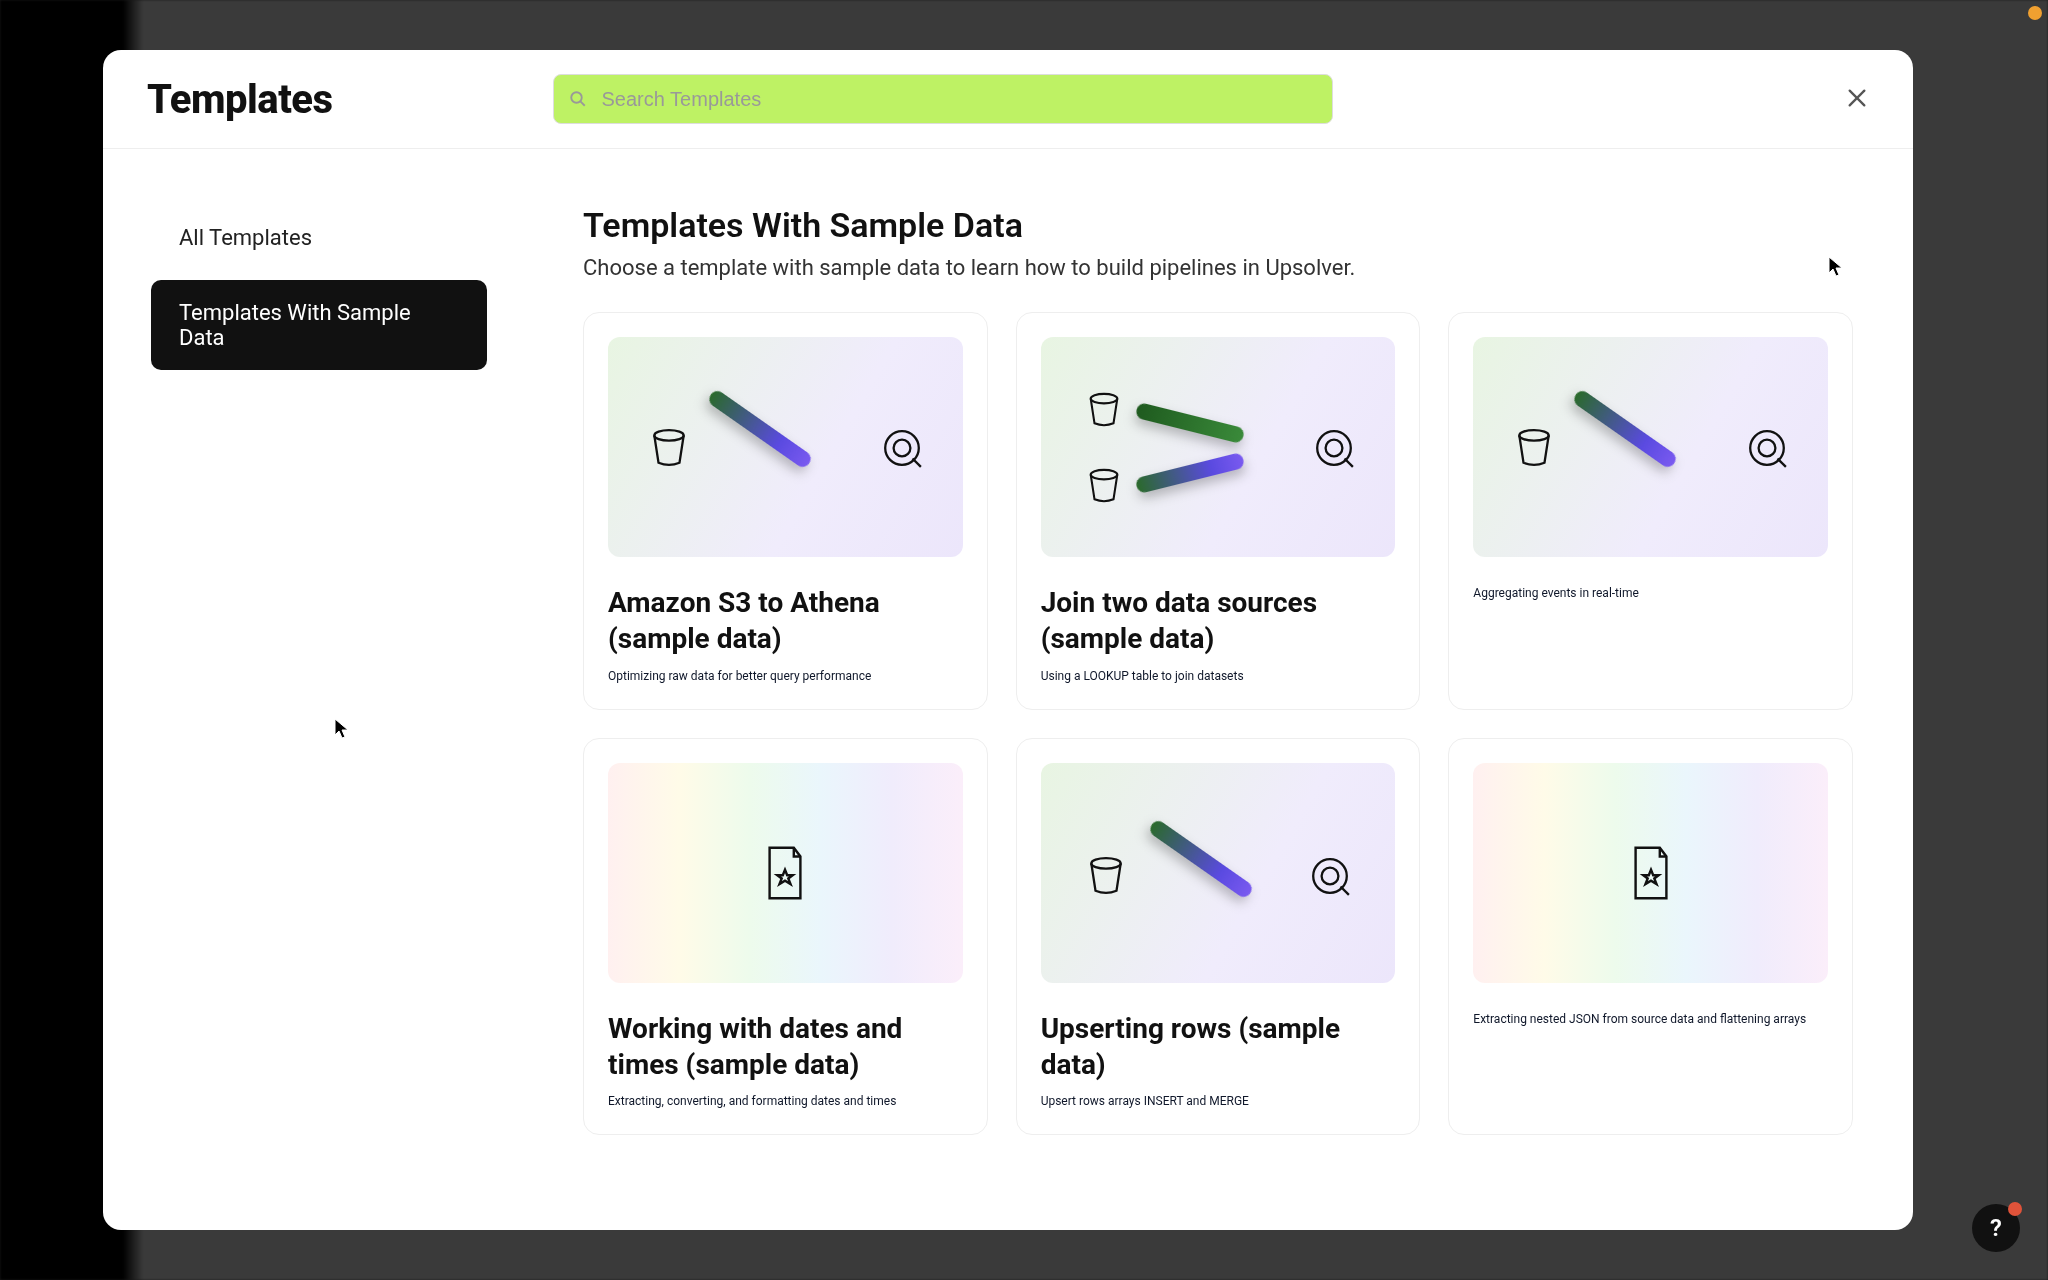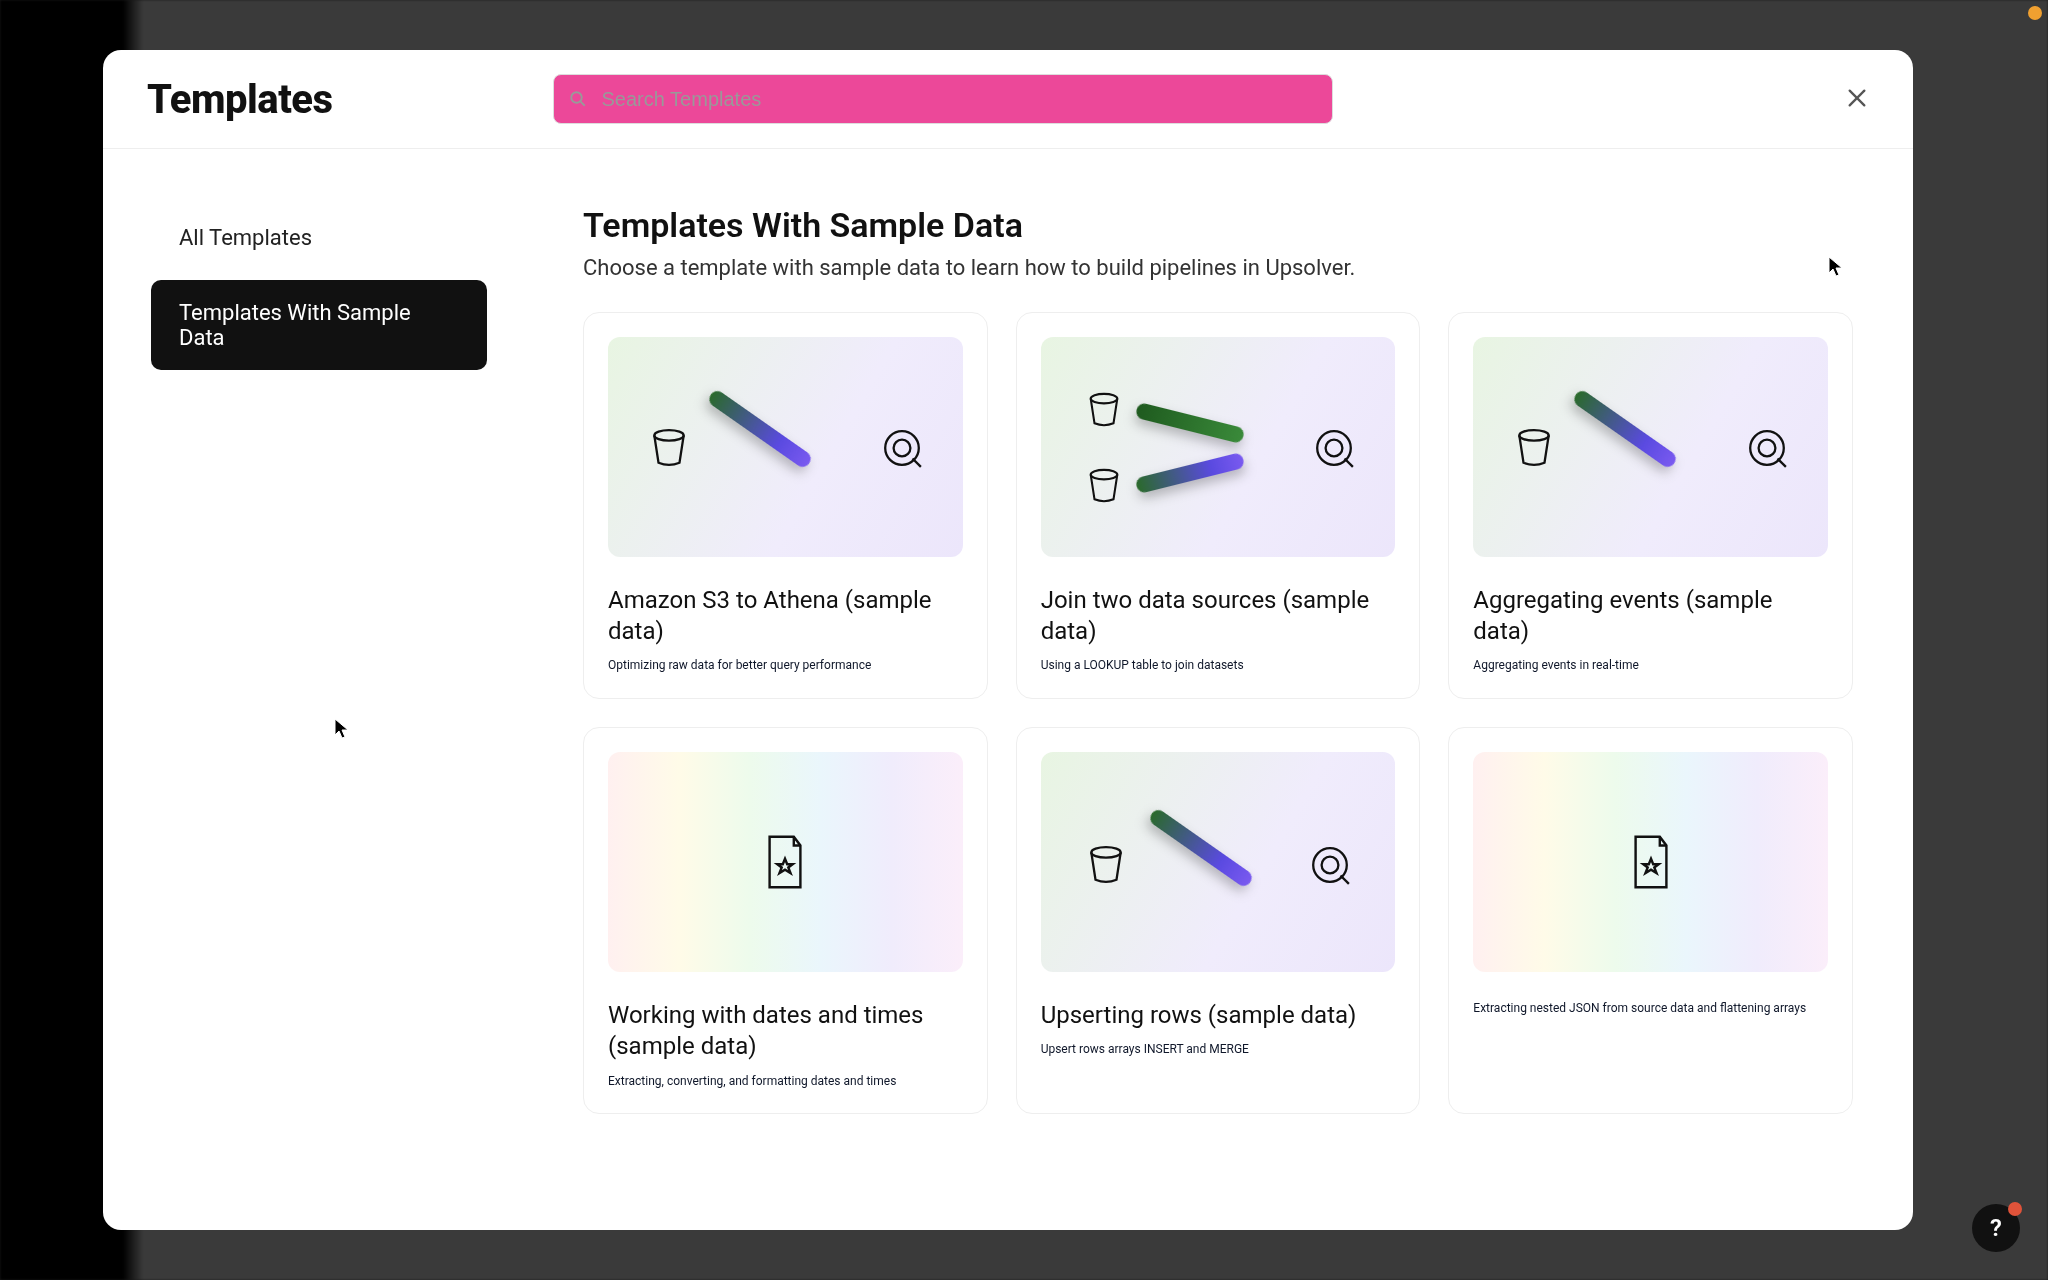--- a/index.html
+++ b/index.html
@@ -34,21 +34,21 @@
   .search-wrap {
     margin-left: 220px;
     flex: 0 0 780px;
     position: relative;
   }
   .search-input {
     width: 100%; height: 50px;
     border: 1px solid #ddd; border-radius: 8px;
     padding: 0 16px 0 48px;
     font-size: 20px; color: #333;
-    background: #ec4899;
+    background: #bef264;
   }
   .search-input::placeholder { color: #999; }
   .search-icon {
     position: absolute; left: 16px; top: 50%; transform: translateY(-50%);
     width: 18px; height: 18px;
   }
   .close-btn {
     margin-left: auto;
     width: 40px; height: 40px;
     background: none; border: none; cursor: pointer;
@@ -109,21 +109,21 @@
     position: relative;
     overflow: hidden;
   }
   .thumb-purple {
     background: linear-gradient(120deg, #e8f5e2 0%, #f0ecfc 60%, #ece6fb 100%);
   }
   .thumb-rainbow {
     background: linear-gradient(90deg, #fff0f0 0%, #fffbe8 20%, #edfbec 40%, #eaf6fc 60%, #f0ecfc 80%, #fbeefa 100%);
   }
   .card-title {
-    font-size: 24px; font-weight: 400; color: #111;
+    font-size: 28px; font-weight: 700; color: #111;
     line-height: 1.3;
     margin-bottom: 10px;
   }
   .card-desc {
     font-size: 12px; color: #0f172a;
     line-height: 1.4;
   }
 
   
   .pipe { position: absolute; }
@@ -260,21 +260,20 @@
               <ellipse cx="20" cy="8" rx="14" ry="5"></ellipse>
                 <path d="M6 8 L10 34 Q20 38 30 34 L34 8"></path>
             </svg>
             <div class="connector purple" style="left:92px; top:84px; width:120px; transform:rotate(35deg);"></div>
             <svg class="pipe query-circle" style="right:40px; top:90px; width:42px; height:42px;" viewBox="0 0 40 40">
               <circle cx="20" cy="20" r="16"></circle>
                 <circle cx="20" cy="20" r="8"></circle>
                 <line x1="30" y1="30" x2="38" y2="38"></line>
             </svg>
           </div>
-          <div class="card-title">Aggregating events (sample data)</div>
           <div class="card-desc">Aggregating events in real-time</div>
         </div>
 
         <div class="card">
           <div class="card-thumb thumb-rainbow">
             <svg class="file-star" style="width:44px; height:56px;" viewBox="0 0 40 50">
               <path d="M6 2 H28 L34 10 V48 H6 Z"></path>
                 <path d="M28 2 V10 H34"></path>
               <path d="M20 22 L22 27 L27 27 L23 30 L25 35 L20 32 L15 35 L17 30 L13 27 L18 27 Z"></path>
             </svg>

